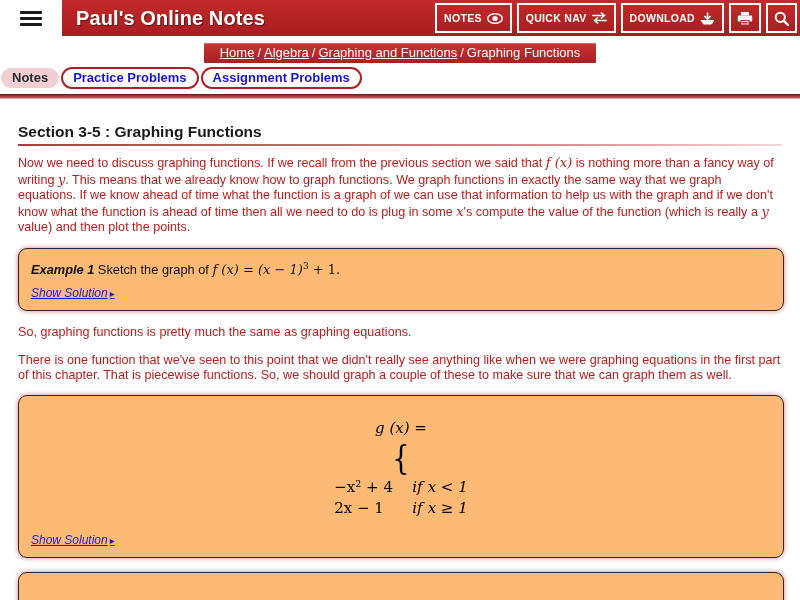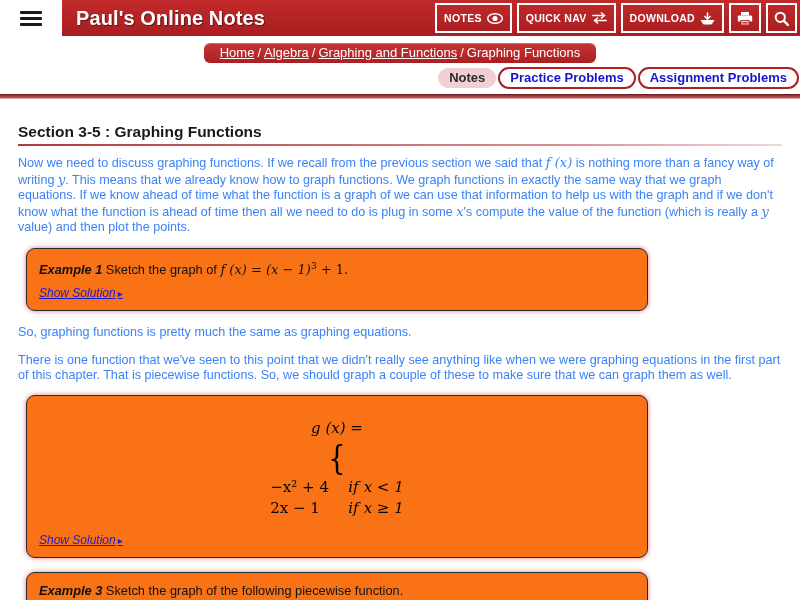--- a/index.html
+++ b/index.html
@@ -77,36 +77,36 @@
   
   #crumbwrap {
     text-align: center;
     padding-top: 7px;
     background: #ffffff;
   }
   #breadcrumb {
     display: inline-block;
     background: linear-gradient(#c93434, #ab1f22);
     color: #ffffff;
-    border-radius: 6px;
+    border-radius: 1px;
     padding: 2px 16px 3px;
     font-size: 13px;
     white-space: nowrap;
     box-shadow: inset 0 1px 0 rgba(255,255,255,.25);
   }
   #breadcrumb a {
     color: #ffffff;
     text-decoration: underline;
   }
   .crumb-sep { padding: 0 3px; }
   #breadcrumb .current { text-decoration: none; }
 
   
   #tabwrap {
-    text-align: right;
+    text-align: left;
     padding-top: 4px;
     padding-bottom: 5px;
     background: #ffffff;
   }
   .tab {
     display: inline-block;
     border-radius: 11px;
     padding: 1px 10px 2px;
     font-size: 13px;
     font-weight: bold;
@@ -147,43 +147,43 @@
   }
   #title-rule {
     height: 2px;
     background: linear-gradient(90deg, #b03a3e, #d88d90 70%, #f0d7d8);
     margin-bottom: 9px;
   }
   p.body {
     font-size: 12.6px;
     line-height: 15.6px;
     margin: 0 0 12px 0;
-    color: #3b82f6;
+    color: #b91c1c;
   }
   p.body.tight { margin-bottom: 11px; margin-top: 12px; }
 
   
   .m {
     font-family: "DejaVu Serif", serif;
     font-style: italic;
     font-size: 13px;
   }
   .mup { font-style: normal; }
   sup.ex { font-size: 9px; font-style: normal; vertical-align: super; }
 
   
   .example {
     position: relative;
     border: 1px solid #2a2a2a;
     border-radius: 9px;
-    background: #f97316;
+    background: #fdba74;
     padding: 9px 12px 9px 12px;
-    margin: 0 0 14px 8px;
+    margin: 0 0 14px 0;
     box-shadow: 0 0 4px 1px rgba(226,160,163,.95);
-    width: 622px;
+    width: 766px;
   }
   .ex-head {
     font-size: 12.8px;
     line-height: 17px;
     color: #111111;
   }
   .ex-label {
     font-weight: bold;
     font-style: italic;
   }
@@ -347,21 +347,20 @@
           </span>
         </span>
       </span>
     </div>
 
     <a href="#" class="show-solution"><span>Show Solution</span><span class="caret">▸</span></a>
   </div>
 
 
   <div class="example">
-    <div class="ex-head"><span class="ex-label">Example 3</span><span> Sketch the graph of the following piecewise function.</span></div>
 
     <div class="disp">
       <span class="pw">
 
         <span class="pw-rows">
           <span class="pw-row">
             <span class="pw-val">x + 3</span>
             <span class="pw-cond"><span class="kw">if</span><span>x &lt; −2</span></span>
           </span>
 

